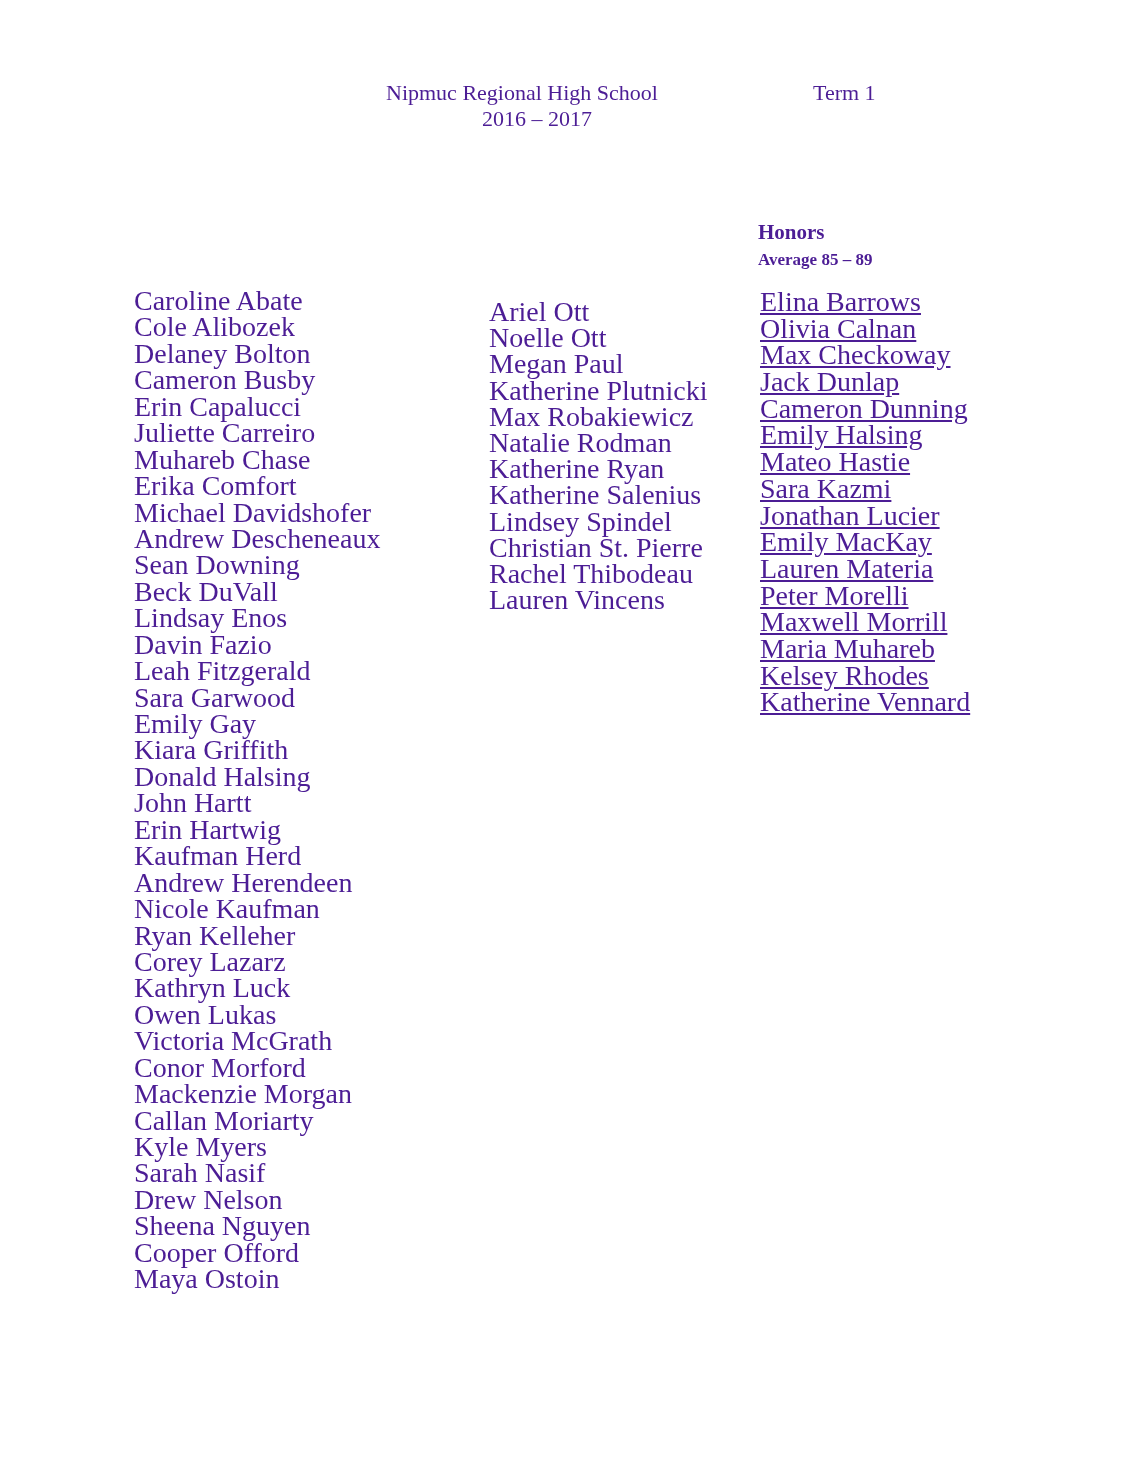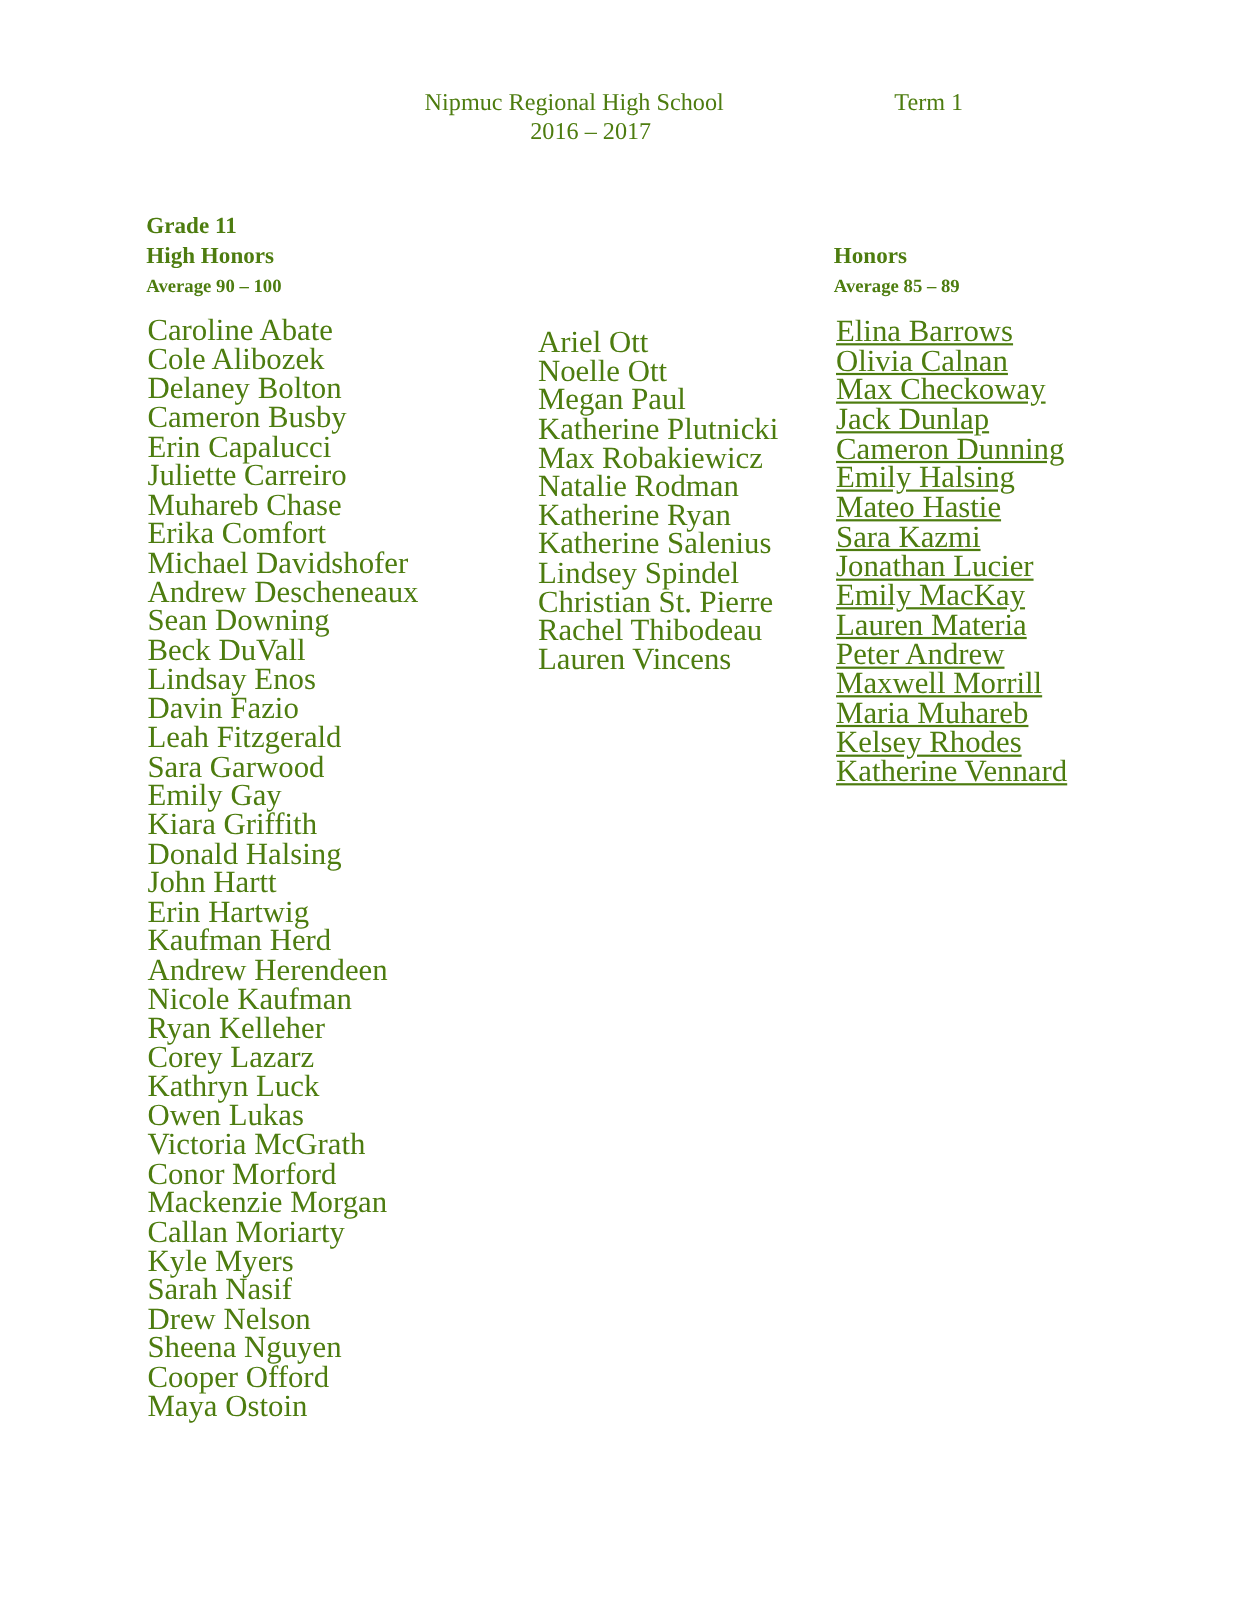--- a/index.html
+++ b/index.html
@@ -5,21 +5,21 @@
   html, body {
     margin: 0;
     padding: 0;
     background: #ffffff;
   }
   .page {
     position: relative;
     width: 1140px;
     height: 1475px;
     background: #ffffff;
-    color: #4d7c0f;
+    color: #4c1d95;
     font-family: "Liberation Serif", serif;
     overflow: hidden;
   }
   .abs { position: absolute; white-space: nowrap; }
 
   
   .school-title   { left: 386px; top: 79px;  font-size: 22px; line-height: 27px; }
   .term-label     { left: 813px; top: 79px;  font-size: 22px; line-height: 27px; }
   .year-label     { left: 482px; top: 105px; font-size: 22px; line-height: 27px; }
 
@@ -41,25 +41,20 @@
 </style>
 </head>
 <body>
 
 <div class="page">
 
   <div class="abs school-title">Nipmuc Regional High School</div>
   <div class="abs term-label">Term 1</div>
   <div class="abs year-label">2016 – 2017</div>
 
-  <div class="abs heading-left">
-    <div class="h-line">Grade 11</div>
-    <div class="h-line">High Honors</div>
-    <div class="h-sub">Average 90 – 100</div>
-  </div>
 
   <div class="abs heading-right">
     <div class="h-line">Honors</div>
     <div class="h-sub">Average 85 – 89</div>
   </div>
 
   <div class="abs name-col col1">
       <div class="name-line">Caroline Abate</div>
       <div class="name-line">Cole Alibozek</div>
       <div class="name-line">Delaney Bolton</div>
@@ -120,20 +115,20 @@
       <div class="name-line">Olivia Calnan</div>
       <div class="name-line">Max Checkoway</div>
       <div class="name-line">Jack Dunlap</div>
       <div class="name-line">Cameron Dunning</div>
       <div class="name-line">Emily Halsing</div>
       <div class="name-line">Mateo Hastie</div>
       <div class="name-line">Sara Kazmi</div>
       <div class="name-line">Jonathan Lucier</div>
       <div class="name-line">Emily MacKay</div>
       <div class="name-line">Lauren Materia</div>
-      <div class="name-line">Peter Andrew</div>
+      <div class="name-line">Peter Morelli</div>
       <div class="name-line">Maxwell Morrill</div>
       <div class="name-line">Maria Muhareb</div>
       <div class="name-line">Kelsey Rhodes</div>
       <div class="name-line">Katherine Vennard</div>
     </div>
 
 </div>
 
 </body></html>

